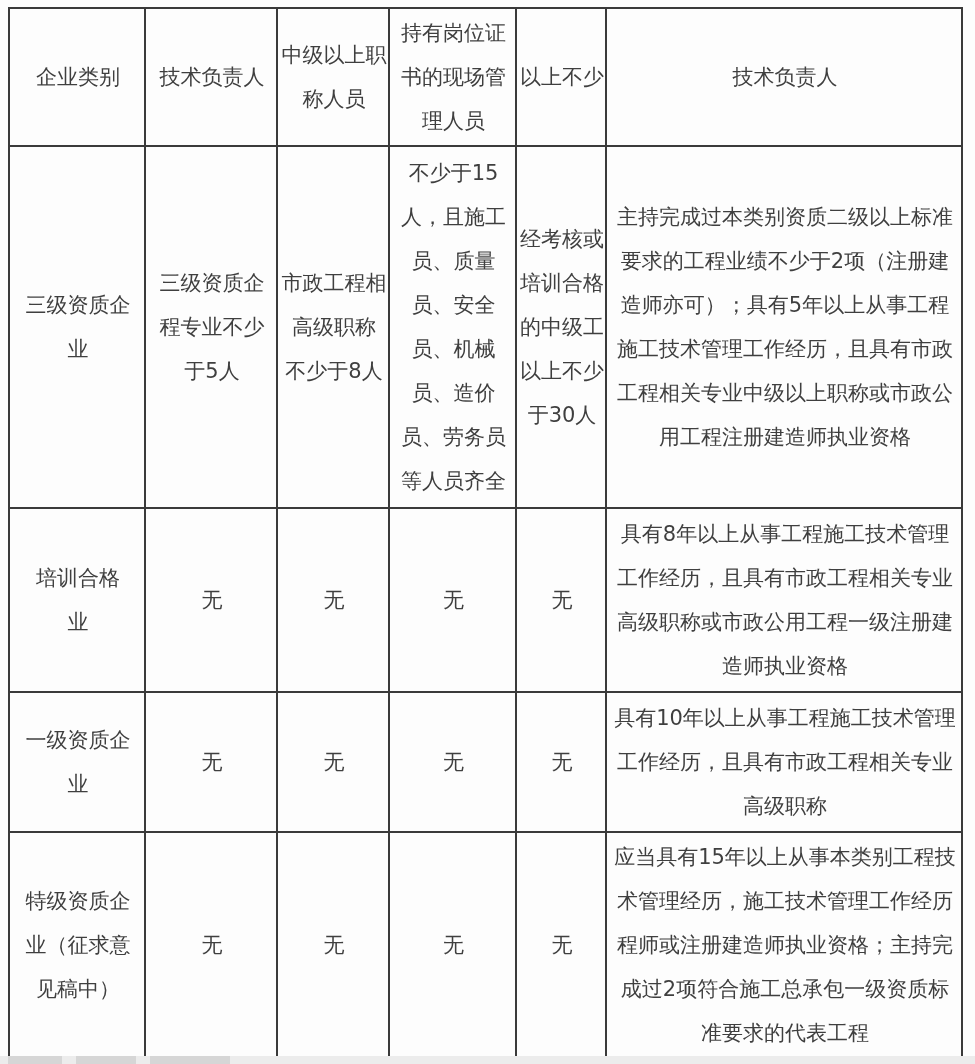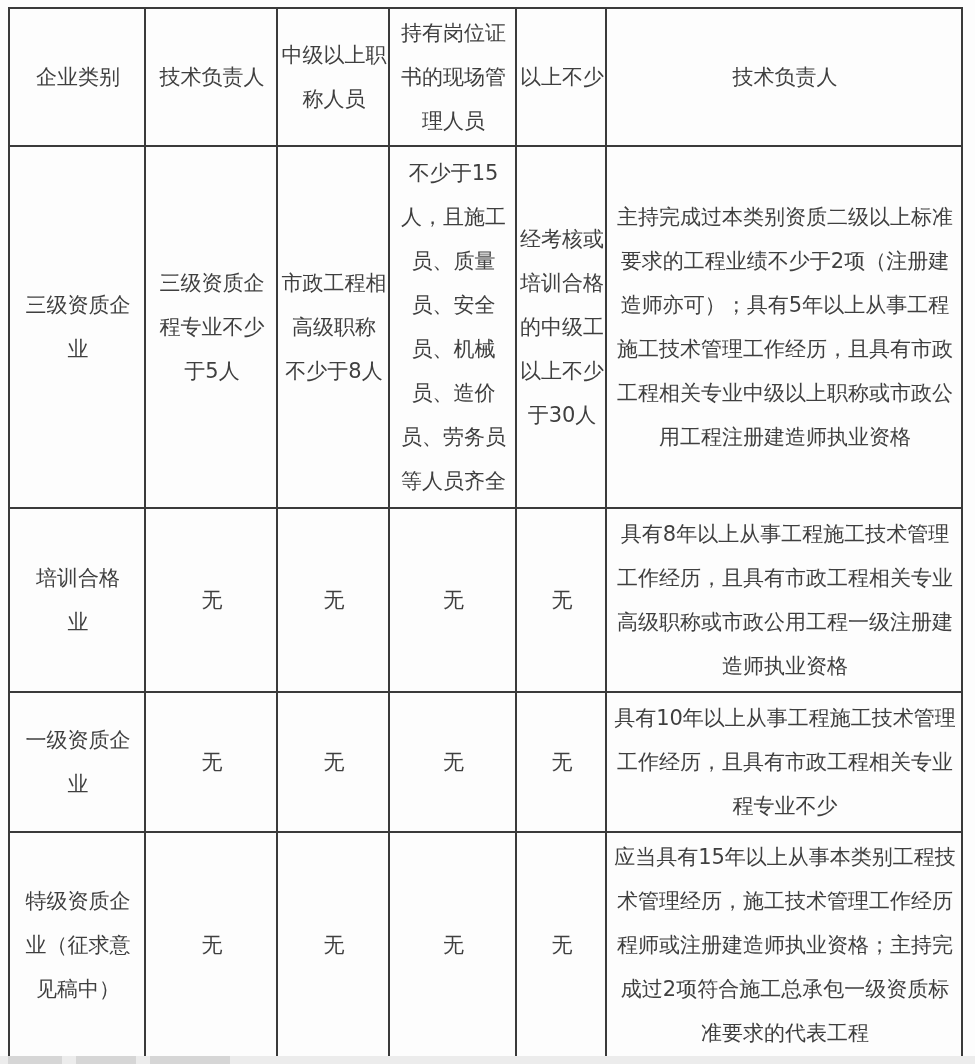--- a/index.html
+++ b/index.html
@@ -137,21 +137,21 @@
       </tr>
       <tr class="r2">
         <td>一级资质企
 业</td>
         <td>无</td>
         <td>无</td>
         <td>无</td>
         <td>无</td>
         <td>具有10年以上从事工程施工技术管理
 工作经历，且具有市政工程相关专业
-程专业不少</td>
+高级职称</td>
       </tr>
       <tr class="r3">
         <td>特级资质企
 业（征求意
 见稿中）</td>
         <td>无</td>
         <td>无</td>
         <td>无</td>
         <td>无</td>
         <td>应当具有15年以上从事本类别工程技

